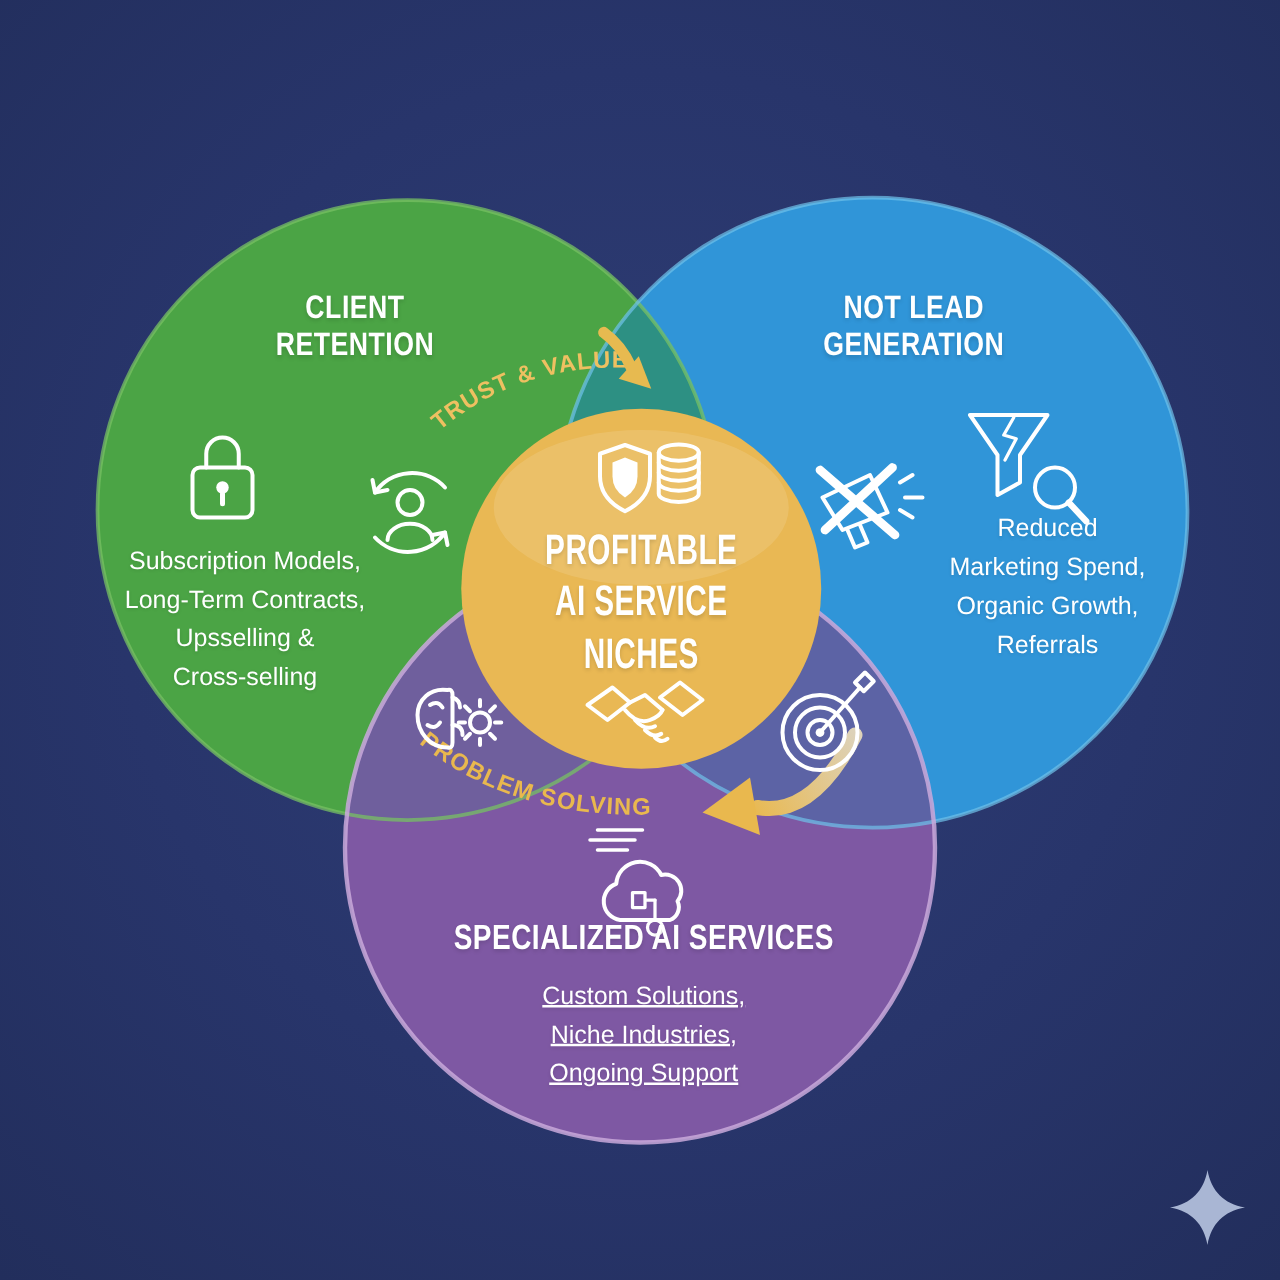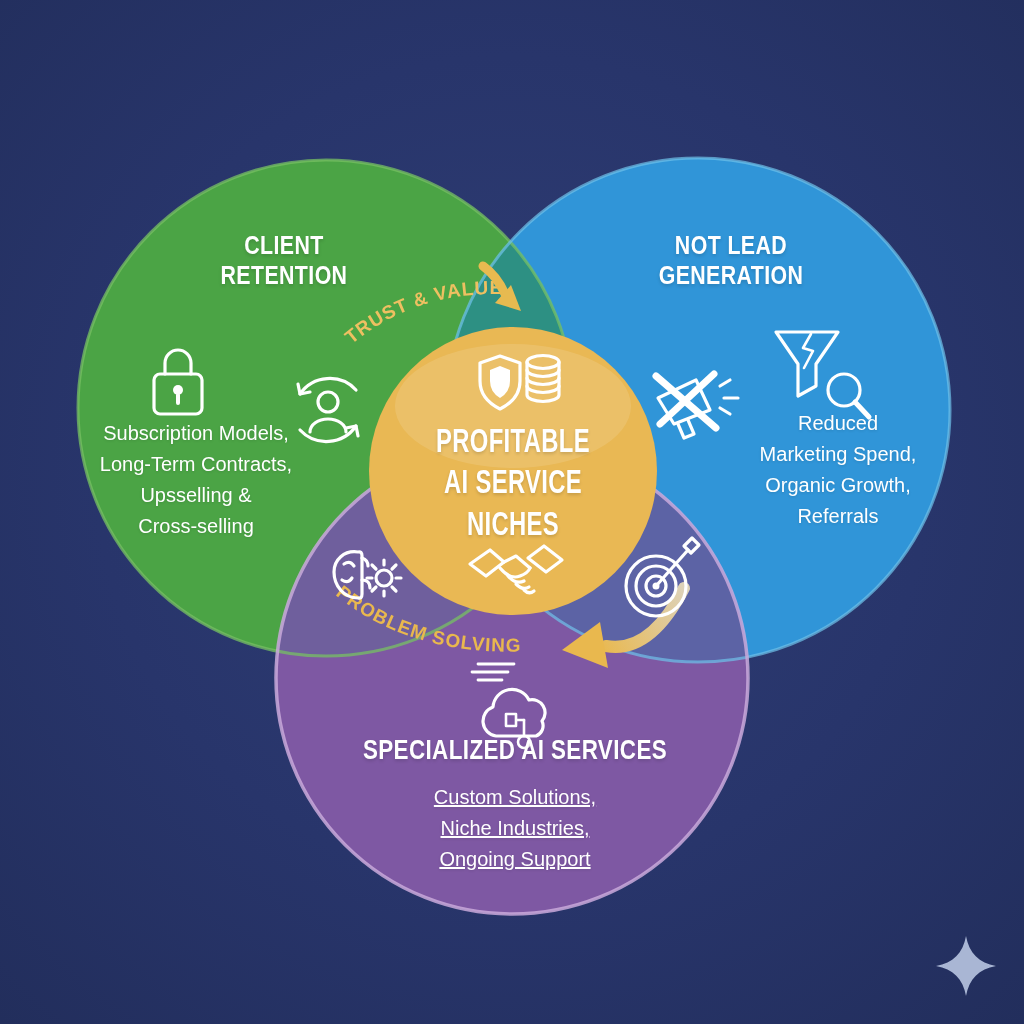--- a/index.html
+++ b/index.html
@@ -166,21 +166,21 @@
 
     <path d="M966,936 c3,17 13,27 30,30 c-17,3 -27,13 -30,30 c-3,-17 -13,-27 -30,-30 c17,-3 27,-13 30,-30 Z" fill="#a9b6d4"></path>
   </svg>
 
   <div class="txt title t-side" style="left:134px;top:230px;width:300px;">CLIENT
 RETENTION</div>
 
   <div class="txt title t-side" style="left:581px;top:230px;width:300px;">NOT LEAD
 GENERATION</div>
 
-  <div class="txt body" style="left:66px;top:418px;width:260px;">Subscription Models,
+  <div class="txt body" style="left:66px;top:434px;width:260px;">Subscription Models,
 Long-Term Contracts,
 Upsselling &amp;
 Cross-selling</div>
 
   <div class="txt body" style="left:708px;top:408px;width:260px;">Reduced
 Marketing Spend,
 Organic Growth,
 Referrals</div>
 
   <div class="txt title t-center" style="left:363px;top:420px;width:300px;">PROFITABLE

